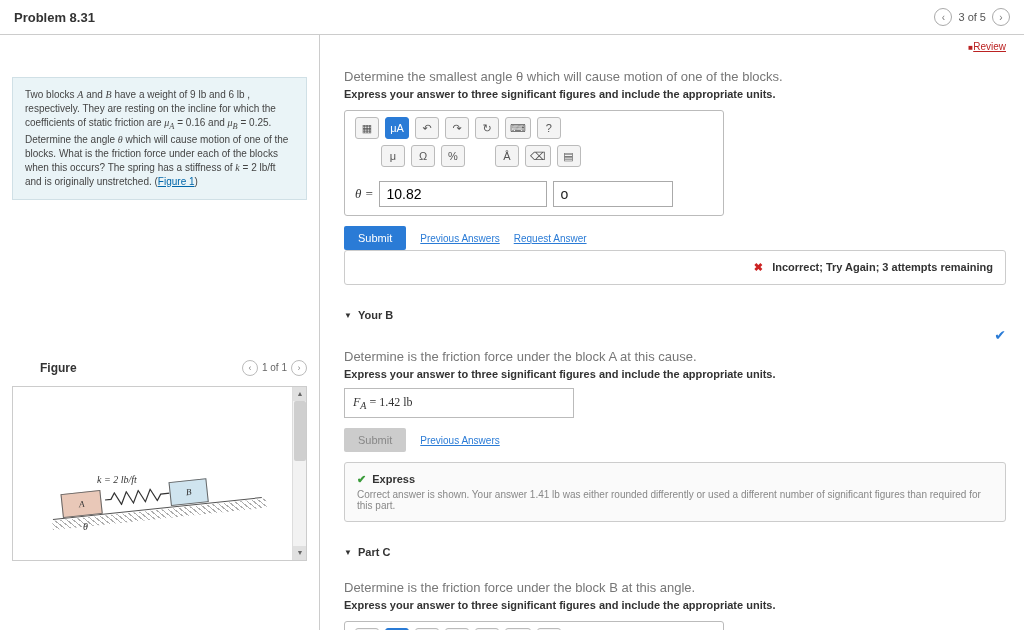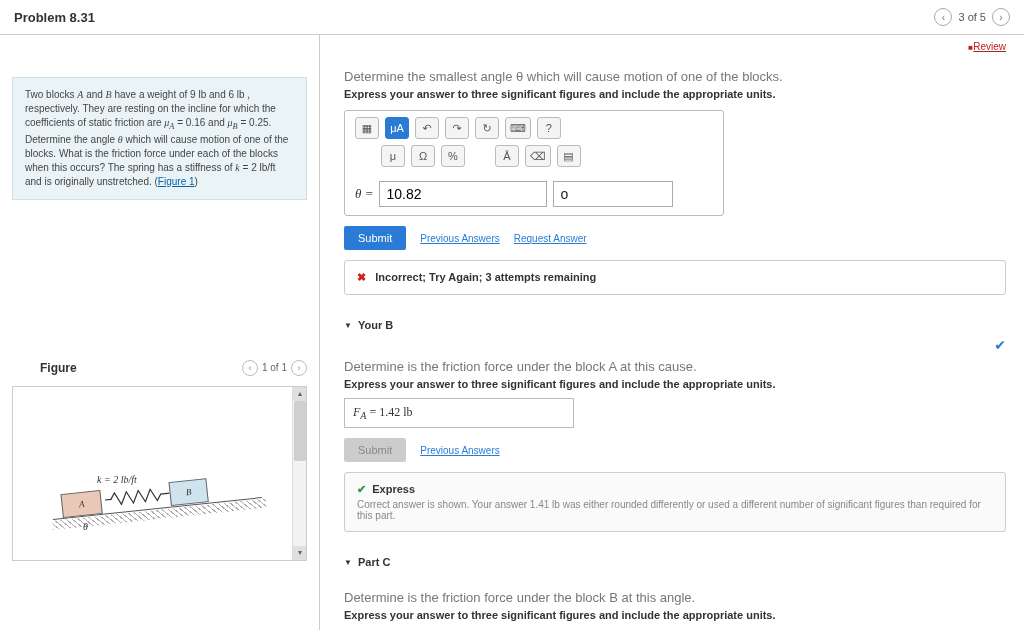--- a/index.html
+++ b/index.html
@@ -42,21 +42,21 @@
 .toolbar2 { padding: 0 10px 6px 36px; display: flex; gap: 6px; }
 .answer-row { display: flex; align-items: center; padding: 8px 10px; gap: 6px; }
 .theta-lbl { font-style: italic; font-family: 'Times New Roman', serif; font-size: 13px; }
 .ans-input { border: 1px solid #aaa; height: 26px; padding: 0 6px; font-size: 14px; }
 .ans-input.val { width: 168px; }
 .ans-input.unit { width: 120px; color: #222; }
 .submit-row { margin-top: 10px; display: flex; align-items: center; gap: 14px; }
 .submit-btn { background: #2a7bd6; color: #fff; border: none; padding: 6px 14px; font-size: 11px; cursor: pointer; border-radius: 2px; }
 .submit-btn.grey { background: #ccc; color: #888; }
 .link { color: #2a7bd6; text-decoration: underline; font-size: 10px; cursor: pointer; }
-.feedback-box { border: 1px solid #ccc; border-radius: 3px; margin-top: 10px; padding: 10px 12px; font-size: 11px; font-weight: bold; }
+.feedback-box { border: 1px solid #ccc; border-radius: 3px; padding: 10px 12px; font-size: 11px; font-weight: bold; text-align: right; }
 .feedback-box .x { color: #c22; margin-right: 6px; font-weight: bold; }
 .part-header { font-weight: bold; font-size: 11px; margin-top: 24px; display: flex; align-items: center; gap: 6px; }
 .part-header::before { content: "▼"; font-size: 8px; }
 .check-row { display: flex; justify-content: flex-end; margin: 6px 0; }
 .check-blue { color: #2a7bd6; font-size: 14px; }
 .simple-input-box { border: 1px solid #bbb; padding: 6px 8px; width: 230px; margin-top: 8px; font-family: 'Times New Roman', serif; font-size: 12px; }
 .correct-box { border: 1px solid #ccc; border-radius: 3px; margin-top: 10px; padding: 10px 12px; background: #fafafa; }
 .correct-box .chk { color: #3a9b3a; margin-right: 6px; font-weight: bold; }
 .correct-box .ttl { font-weight: bold; font-size: 11px; }
 .correct-box .msg { color: #888; font-size: 10px; margin-top: 3px; }

